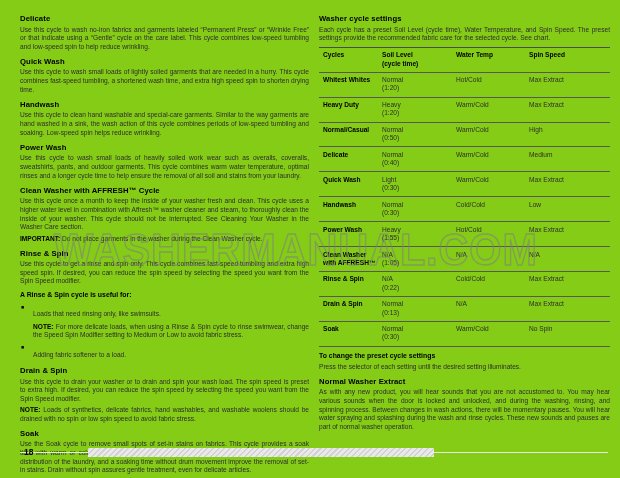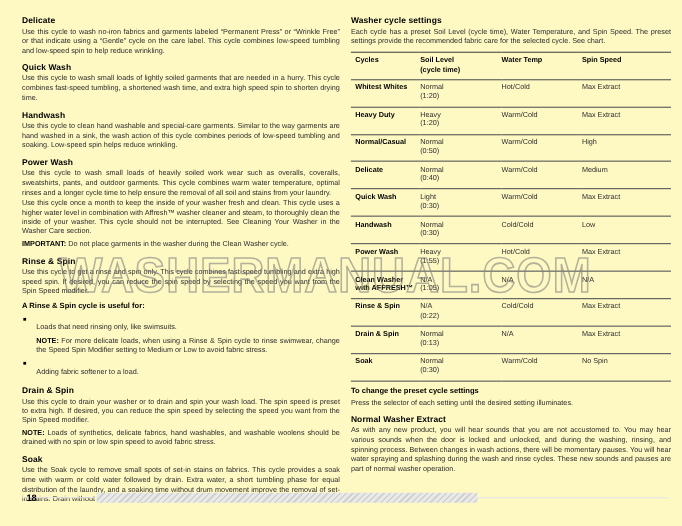--- a/index.html
+++ b/index.html
@@ -1,17 +1,17 @@
 <!DOCTYPE html>
 <html><head>
 <meta charset="utf-8">
 <style>
   html,body{margin:0;padding:0;background:#fff;}
   .page{
-    position:relative;width:620px;height:478px;background:#fef9c3;
+    position:relative;width:620px;height:478px;background:#84cc16;
     font-family:"Liberation Sans",sans-serif;color:#2d2d2d;overflow:hidden;
   }
   .col{position:absolute;top:13px;width:289px;}
   .col-left{left:20px;}
   .col-right{left:319px;width:291px;}
 
   .sec-heading{
     font-size:7.7px;line-height:9px;font-weight:bold;color:#000;
     margin:5.5px 0 2.5px 0;letter-spacing:.1px;
   }
@@ -69,20 +69,21 @@
 
     <div class="sec-heading">Quick Wash</div>
     <p class="para">Use this cycle to wash small loads of lightly soiled garments that are needed in a hurry. This cycle combines fast-speed tumbling, a shortened wash time, and extra high speed spin to shorten drying time.</p>
 
     <div class="sec-heading">Handwash</div>
     <p class="para">Use this cycle to clean hand washable and special-care garments. Similar to the way garments are hand washed in a sink, the wash action of this cycle combines periods of low-speed tumbling and soaking. Low-speed spin helps reduce wrinkling.</p>
 
     <div class="sec-heading">Power Wash</div>
     <p class="para">Use this cycle to wash small loads of heavily soiled work wear such as overalls, coveralls, sweatshirts, pants, and outdoor garments. This cycle combines warm water temperature, optimal rinses and a longer cycle time to help ensure the removal of all soil and stains from your laundry.</p>
 
+    <div class="sec-heading">Clean Washer with AFFRESH™ Cycle</div>
     <p class="para">Use this cycle once a month to keep the inside of your washer fresh and clean. This cycle uses a higher water level in combination with Affresh™ washer cleaner and steam, to thoroughly clean the inside of your washer. This cycle should not be interrupted. See Cleaning Your Washer in the Washer Care section.</p>
     <p class="para important-line"><span class="lead">IMPORTANT:</span><span> Do not place garments in the washer during the Clean Washer cycle.</span></p>
 
     <div class="sec-heading">Rinse &amp; Spin</div>
     <p class="para">Use this cycle to get a rinse and spin only. This cycle combines fast-speed tumbling and extra high speed spin. If desired, you can reduce the spin speed by selecting the speed you want from the Spin Speed modifier.</p>
 
     <div class="sub-heading">A Rinse &amp; Spin cycle is useful for:</div>
     <div class="bullet-row">
       <span class="sq-bullet">■</span>
       <span class="para">Loads that need rinsing only, like swimsuits.</span>

